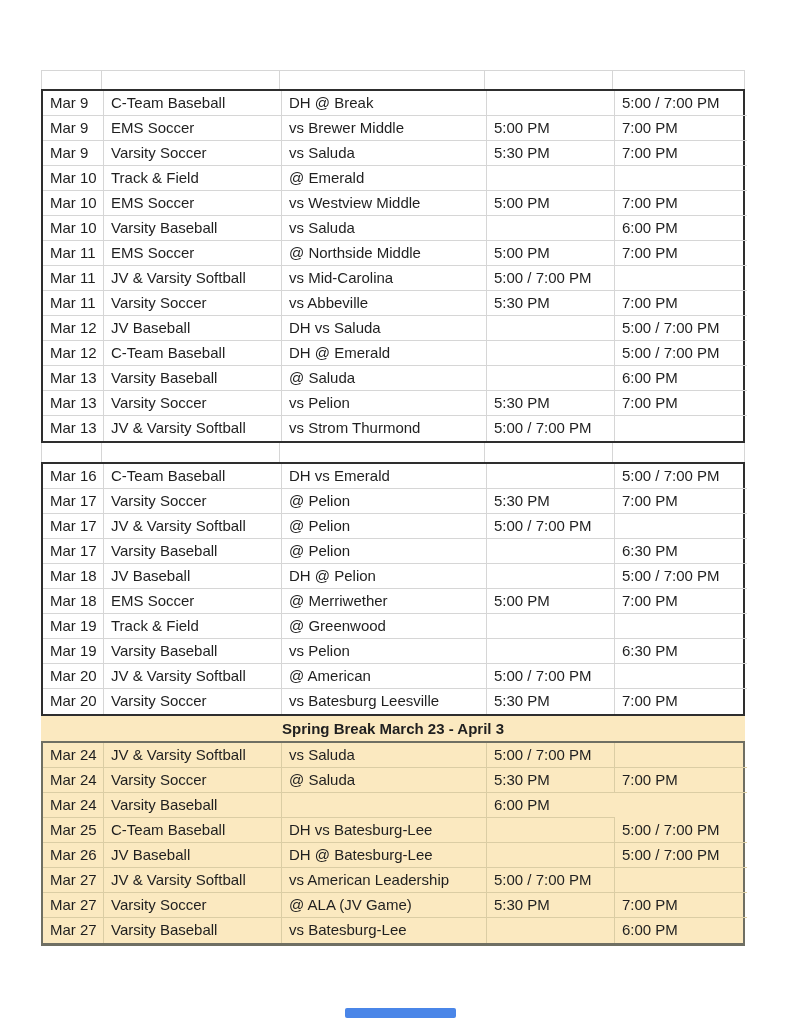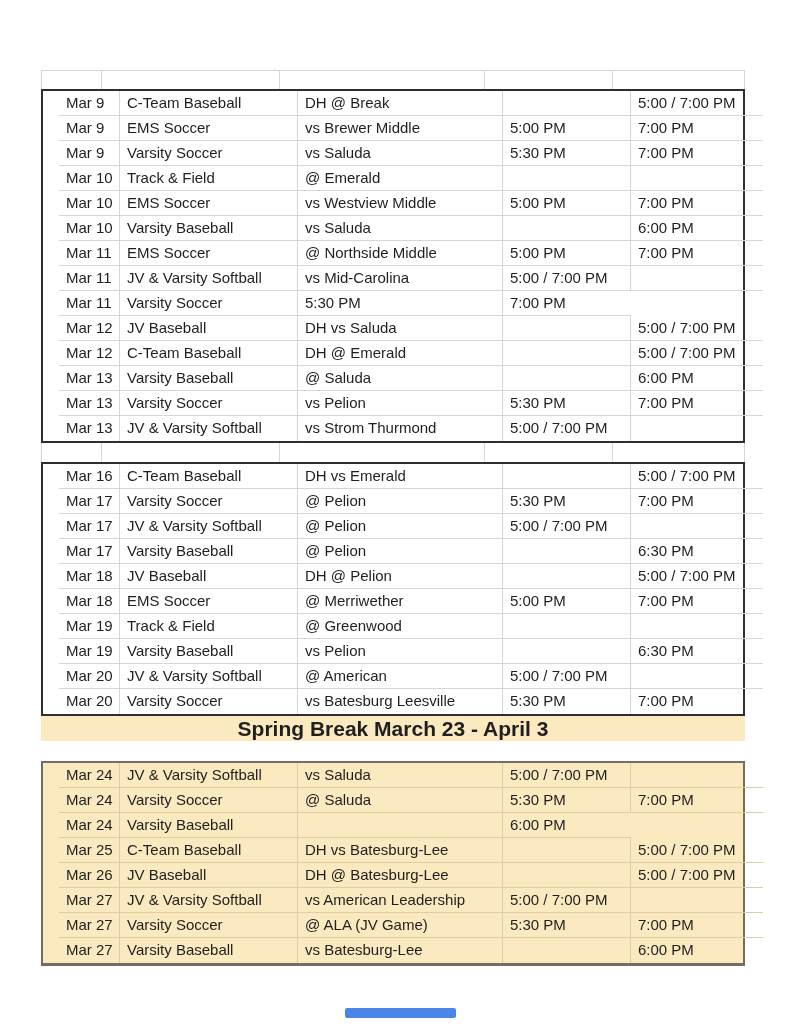--- a/index.html
+++ b/index.html
@@ -34,37 +34,36 @@
   }
   .cell:last-child{border-right:none;}
   
   .edge-row .cell{
     height:19px;line-height:18px;border-bottom:none;
   }
   .edge-row .cell:first-child{border-left:1px solid var(--gridline);}
   .edge-row .cell:last-child{border-right:1px solid var(--gridline);}
   .header-row .cell{border-top:1px solid var(--gridline);}
   
-  .section{border:2px solid var(--section-border);background:#ffffff;padding-left:16px;}
+  .section{border:2px solid var(--section-border);background:#ffffff;}
   .section .grid-row:last-child .cell{border-bottom:none;}
   .section--yellow{
     border:2px solid var(--yellow-section-border);
     border-bottom-width:3px;
     background:var(--yellow-bg);
-    margin-top:20px;
   }
   .section--yellow .cell{
     border-right-color:var(--yellow-gridline);
     border-bottom-color:var(--yellow-gridline);
   }
   
   .banner{
     height:25px;background:var(--yellow-bg);
     display:flex;align-items:center;justify-content:center;
-    font-size:21px;font-weight:bold;color:var(--text);
+    font-size:15px;font-weight:bold;color:var(--text);
   }
   
   .scroll-thumb{
     position:absolute;left:345px;top:1008px;width:111px;height:10px;
     background:var(--scrollbar-blue);border-radius:2px;
   }
 </style>
 </head>
 <body>
 
@@ -131,20 +130,21 @@
       <div class="grid-row">
         <div class="cell">Mar 11</div>
         <div class="cell">JV &amp; Varsity Softball</div>
         <div class="cell">vs Mid-Carolina</div>
         <div class="cell">5:00 / 7:00 PM</div>
         <div class="cell"></div>
       </div>
       <div class="grid-row">
         <div class="cell">Mar 11</div>
         <div class="cell">Varsity Soccer</div>
+        <div class="cell">vs Abbeville</div>
         <div class="cell">5:30 PM</div>
         <div class="cell">7:00 PM</div>
       </div>
       <div class="grid-row">
         <div class="cell">Mar 12</div>
         <div class="cell">JV Baseball</div>
         <div class="cell">DH vs Saluda</div>
         <div class="cell"></div>
         <div class="cell">5:00 / 7:00 PM</div>
       </div>

